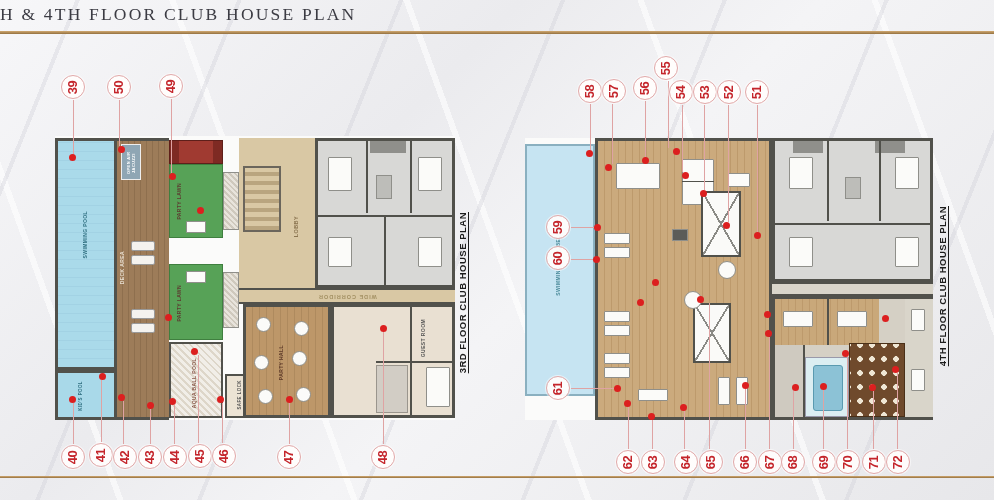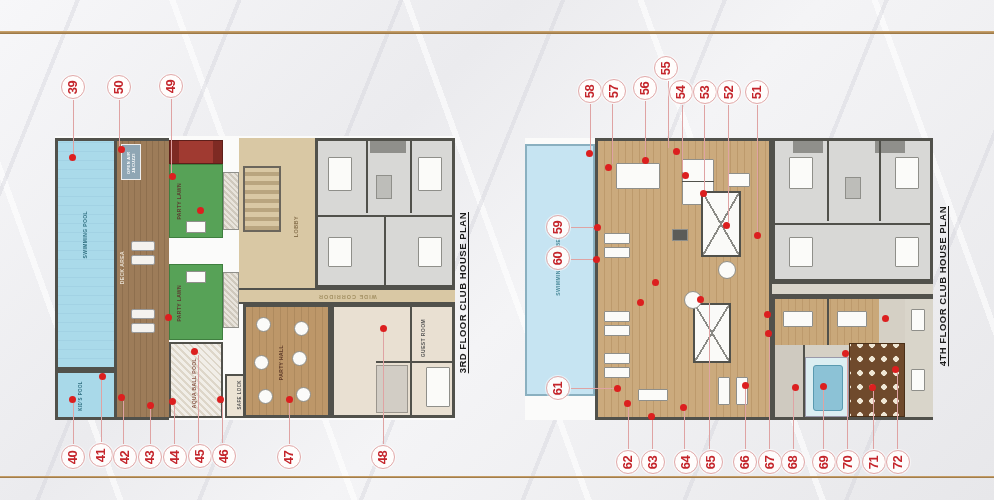--- a/index.html
+++ b/index.html
@@ -51,20 +51,21 @@
   .co span { display:block; transform:rotate(-90deg); font-weight:700; font-size:13px; color:#c4252b; letter-spacing:-.5px; }
   .lead { position:absolute; background:#dfa3a3; z-index:5; }
   .dot { position:absolute; width:7px; height:7px; border-radius:50%; background:#dc1f1f; z-index:7; }
 </style>
 </head>
 <body>
 
 <div class="page">
   <div class="veins"></div>
 
+  <div class="title">H &amp; 4TH FLOOR CLUB HOUSE PLAN</div>
   <div class="goldline" style="top:31px;"></div>
   <div class="goldline" style="top:476px; height:2px;"></div>
 
   <div class="plan" style="left:55px; top:136px; width:400px; height:284px;">
 
     <div class="room" style="left:0;top:2px;width:62px;height:232px;border:3px solid #51514b;background:repeating-linear-gradient(0deg,#aadaea 0 8px,#a2d2e4 8px 9px);">
       <div class="rlab vt" style="left:24px;top:70px;color:#2f6f80;">SWIMMING POOL</div>
     </div>
     <div class="room" style="left:0;top:234px;width:62px;height:50px;border:3px solid #51514b;background:#a9d9e9;">
       <div class="rlab vt" style="left:20px;top:8px;color:#2f6f80;font-size:4.5px;">KID'S POOL</div>

